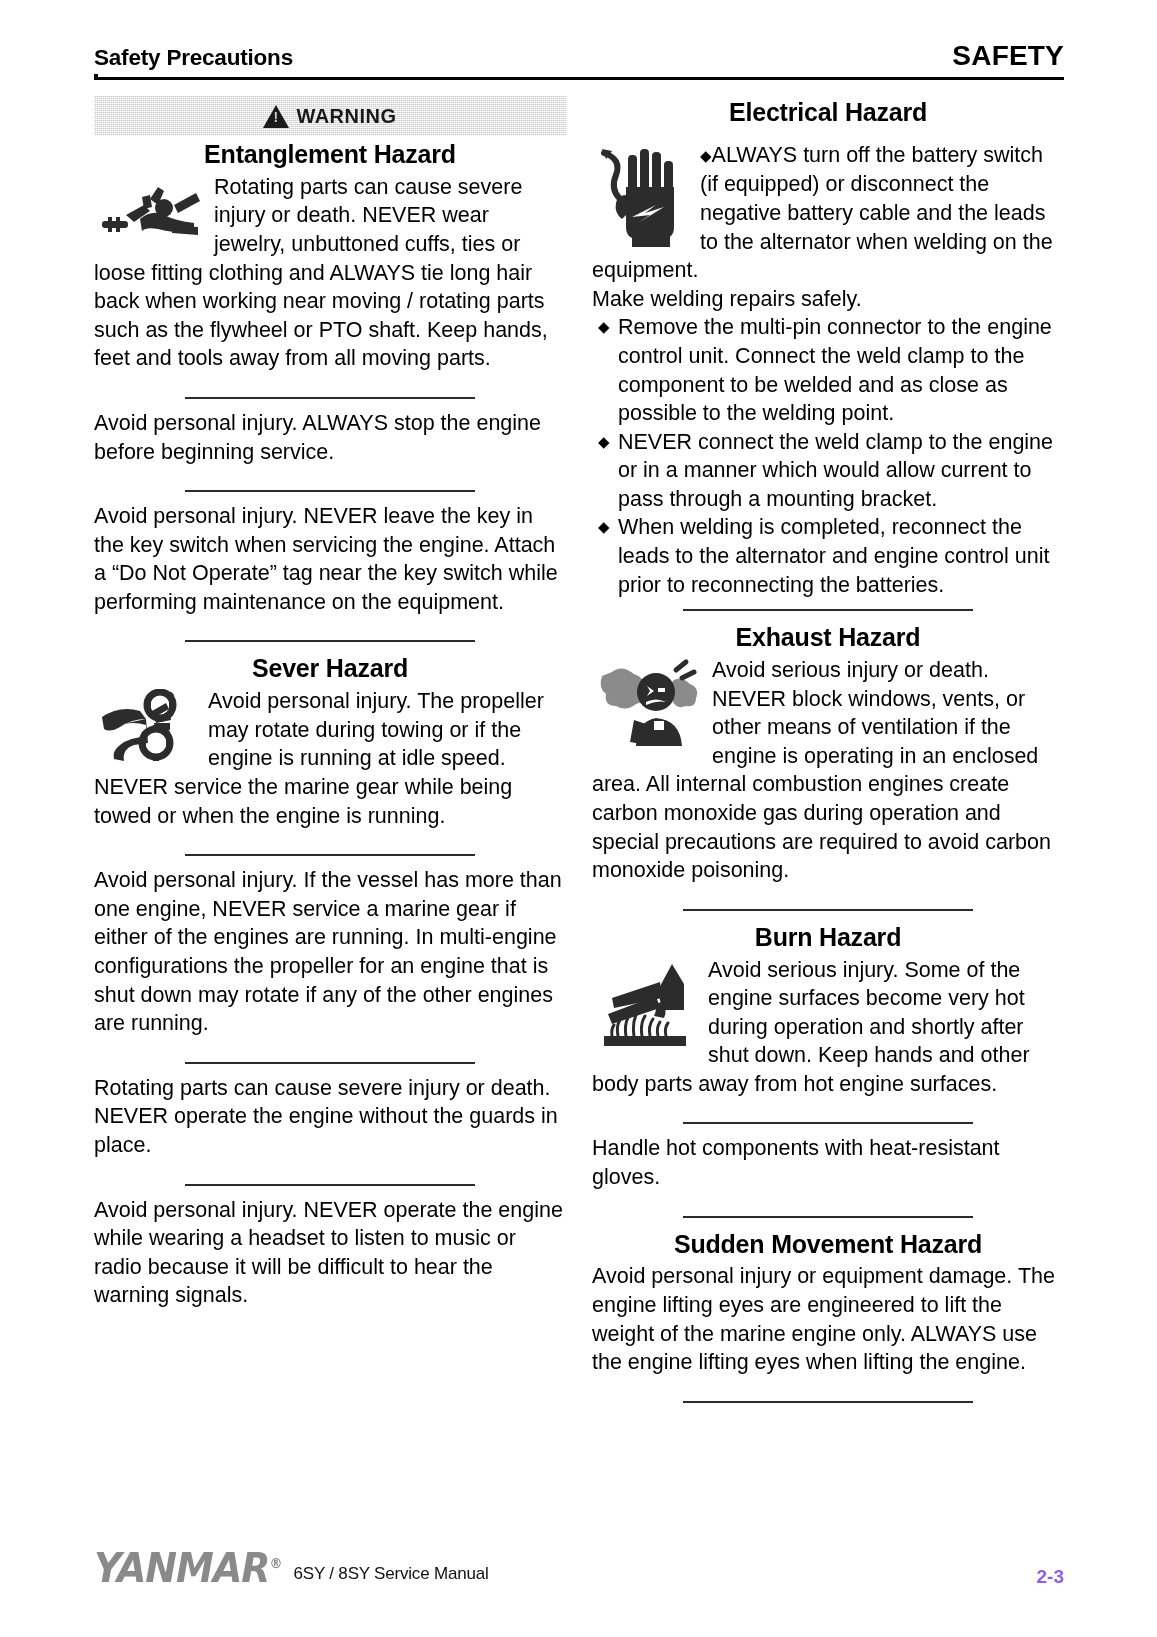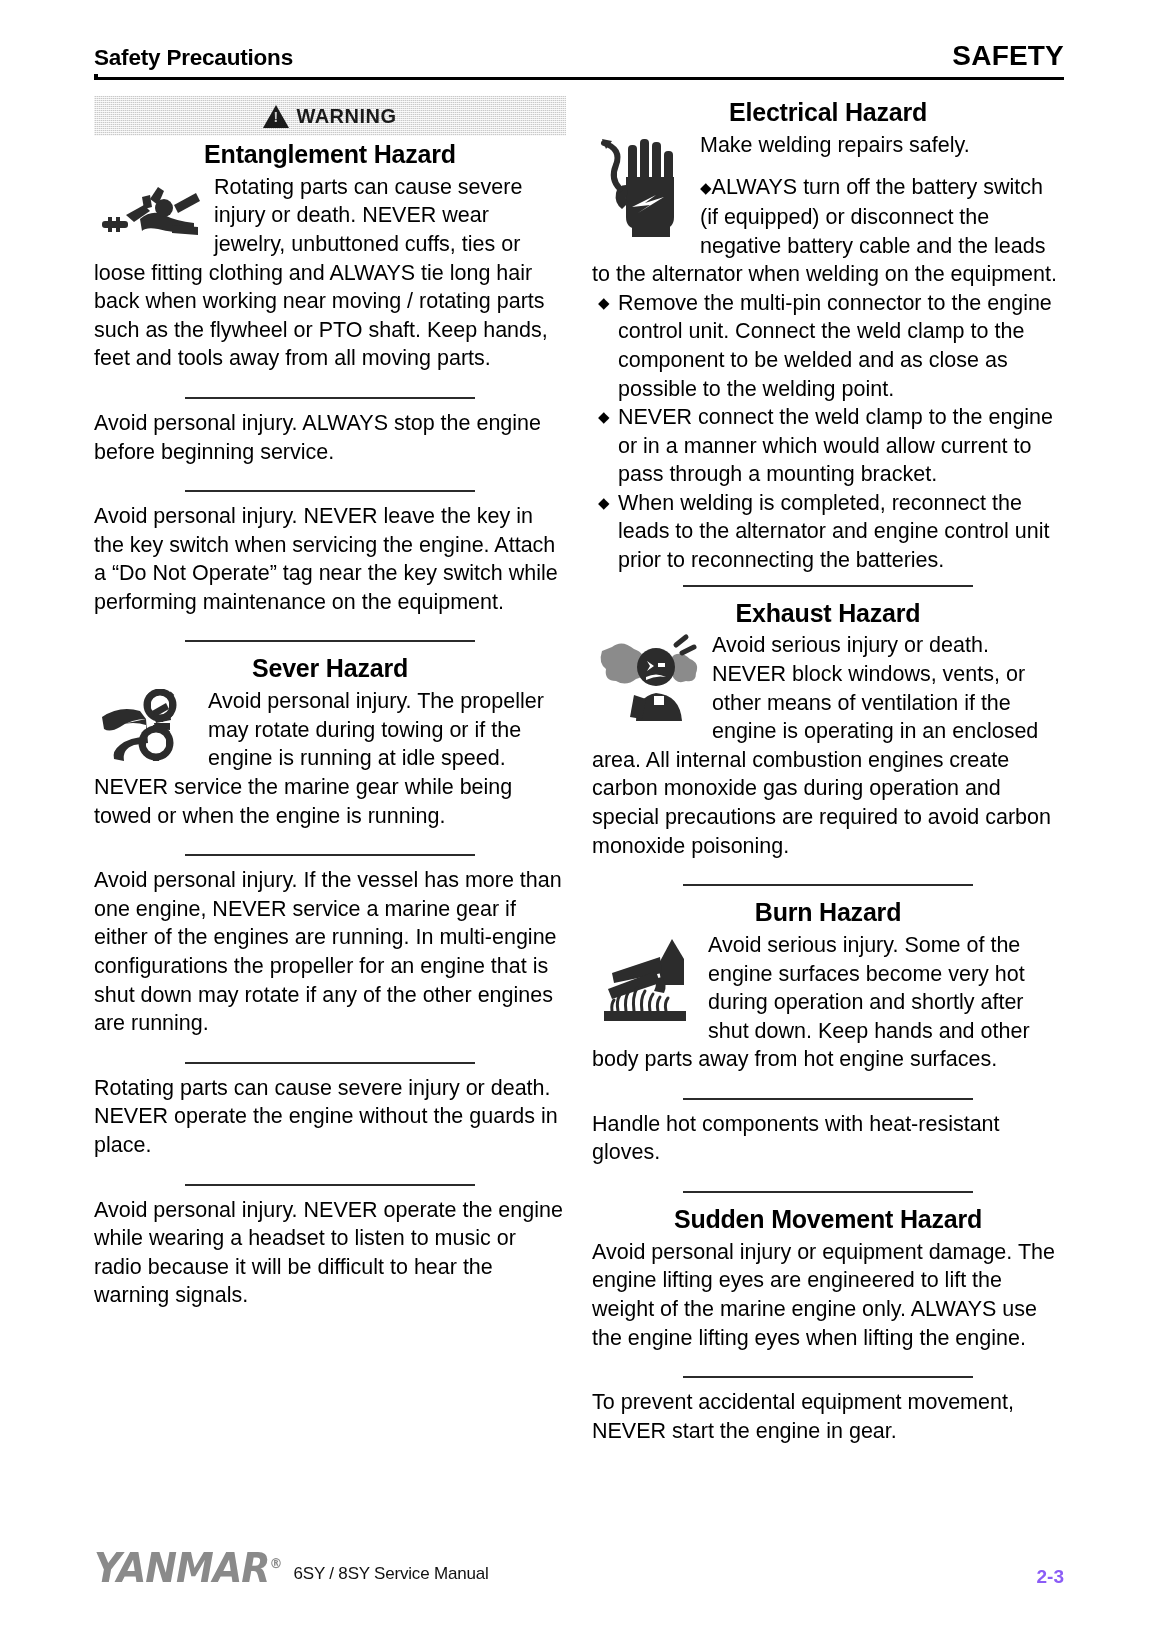--- a/index.html
+++ b/index.html
@@ -376,22 +376,22 @@
           <rect x="34" y="92" width="38" height="12"></rect>
 
           <path d="M28 52 Q20 52 18 60 Q16 70 24 76 L30 70 Q26 64 30 60 Z"></path>
 
           <path d="M6 10 Q24 16 18 32 Q12 46 22 56" fill="none" stroke="#2c2c2c" stroke-width="6" stroke-linecap="round"></path>
           <path d="M4 6 L14 8 L8 16 Z"></path>
         </g>
 
         <path d="M34 74 L58 62 L47 70 L66 64 L40 80 L52 72 Z" fill="#ffffff"></path>
       </svg>
+      <p class="body" style="margin-top:14px;"><span class="lead-diamond">◆</span><span>ALWAYS turn off the battery switch (if equipped) or disconnect the negative battery cable and the leads to the alternator when welding on the equipment.</span></p>
       <p class="body">Make welding repairs safely.</p>
-      <p class="body" style="margin-top:14px;"><span class="lead-diamond">◆</span><span>ALWAYS turn off the battery switch (if equipped) or disconnect the negative battery cable and the leads to the alternator when welding on the equipment.</span></p>
       <div class="clr"></div>
     </div>
 
     <ul class="bullets">
       <li>
         <span class="dia">◆</span>
         <span>Remove the multi-pin connector to the engine control unit. Connect the weld clamp to the component to be welded and as close as possible to the welding point.</span>
       </li>
       <li>
         <span class="dia">◆</span>
@@ -488,23 +488,20 @@
     <h2 class="hz">Sudden Movement Hazard</h2>
 
     <div class="blk">
       <p class="body">Avoid personal injury or equipment damage. The engine lifting eyes are engineered to lift the weight of the marine engine only. ALWAYS use the engine lifting eyes when lifting the engine.</p>
     </div>
 
     <div class="sep">
         <i></i>
       </div>
 
-    <div class="blk">
-      <p class="body">To prevent accidental equipment movement, NEVER start the engine in gear.</p>
-    </div>
   </div>
 
   <div class="footer">
     <div class="foot-left">
       <span class="brand"><span>YANMAR</span><span class="brand-r">®</span></span>
       <span class="foot-manual">6SY / 8SY Service Manual</span>
     </div>
     <div class="foot-page">2-3</div>
   </div>
 

